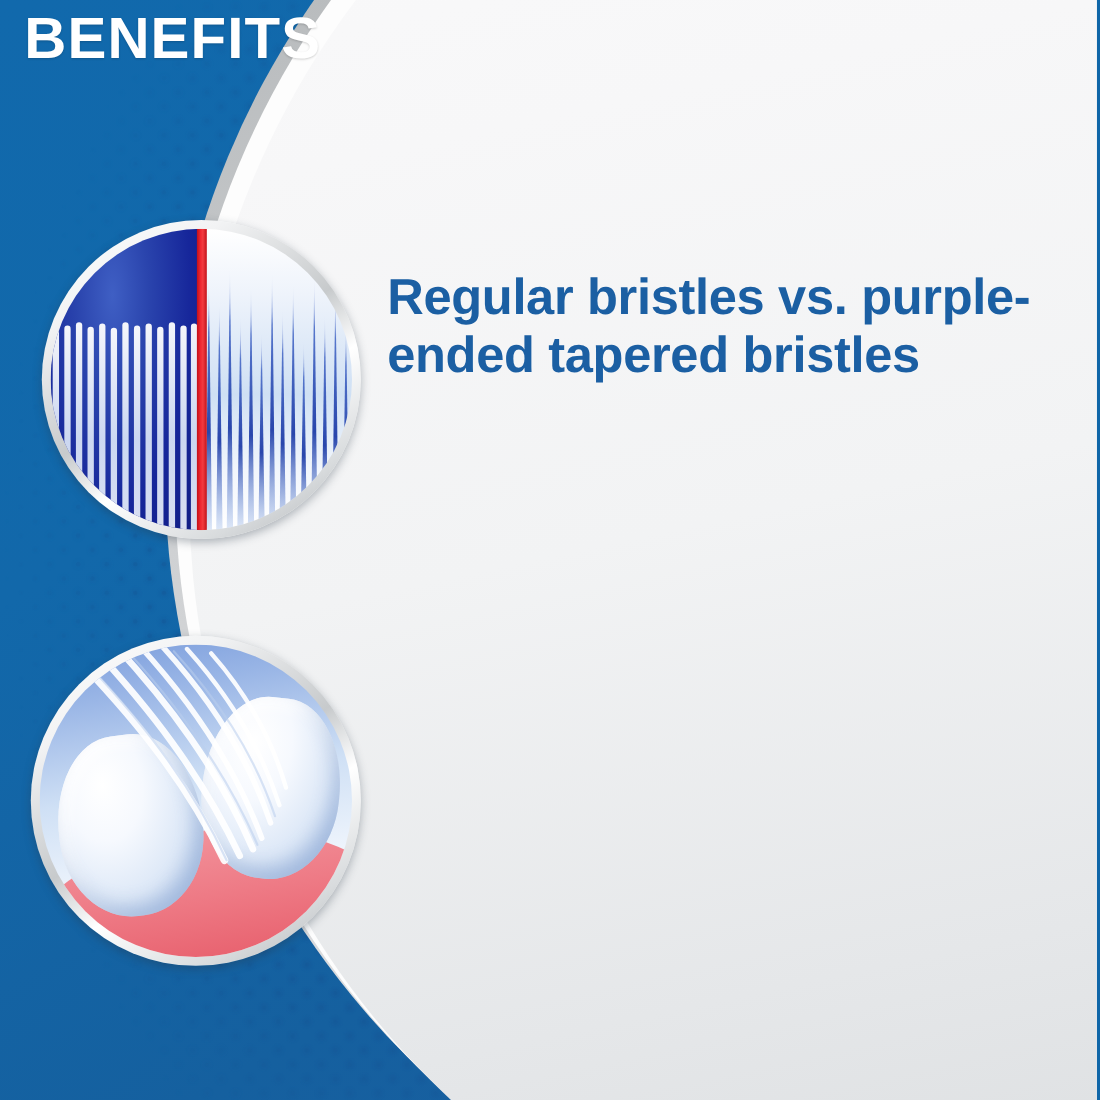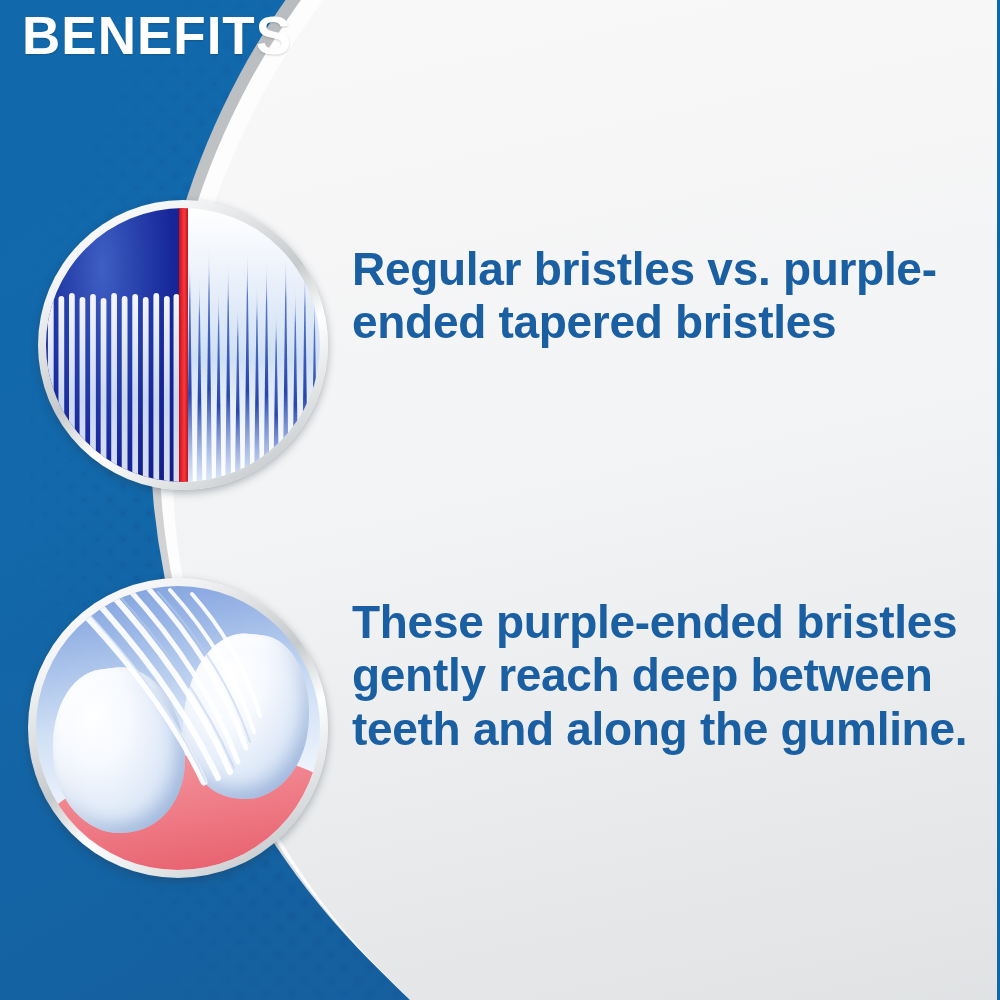--- a/index.html
+++ b/index.html
@@ -243,15 +243,14 @@
         <g fill="none" stroke="#b9cdec" stroke-opacity=".55" stroke-linecap="round" stroke-width="2">
           <path d="M36,10 C86,62 136,122 170,196"></path>
           <path d="M78,4 C124,54 168,112 198,182"></path>
           <path d="M122,6 C160,48 194,96 214,156"></path>
         </g>
       </svg>
     </div>
   </div>
 
   <div class="copy" id="copy1">Regular bristles vs. purple-ended tapered bristles</div>
-  <div class="copy" id="copy2">These purple-ended bristles gently reach deep between teeth and along the gumline.</div>
 
 </div>
 
 </body></html>

